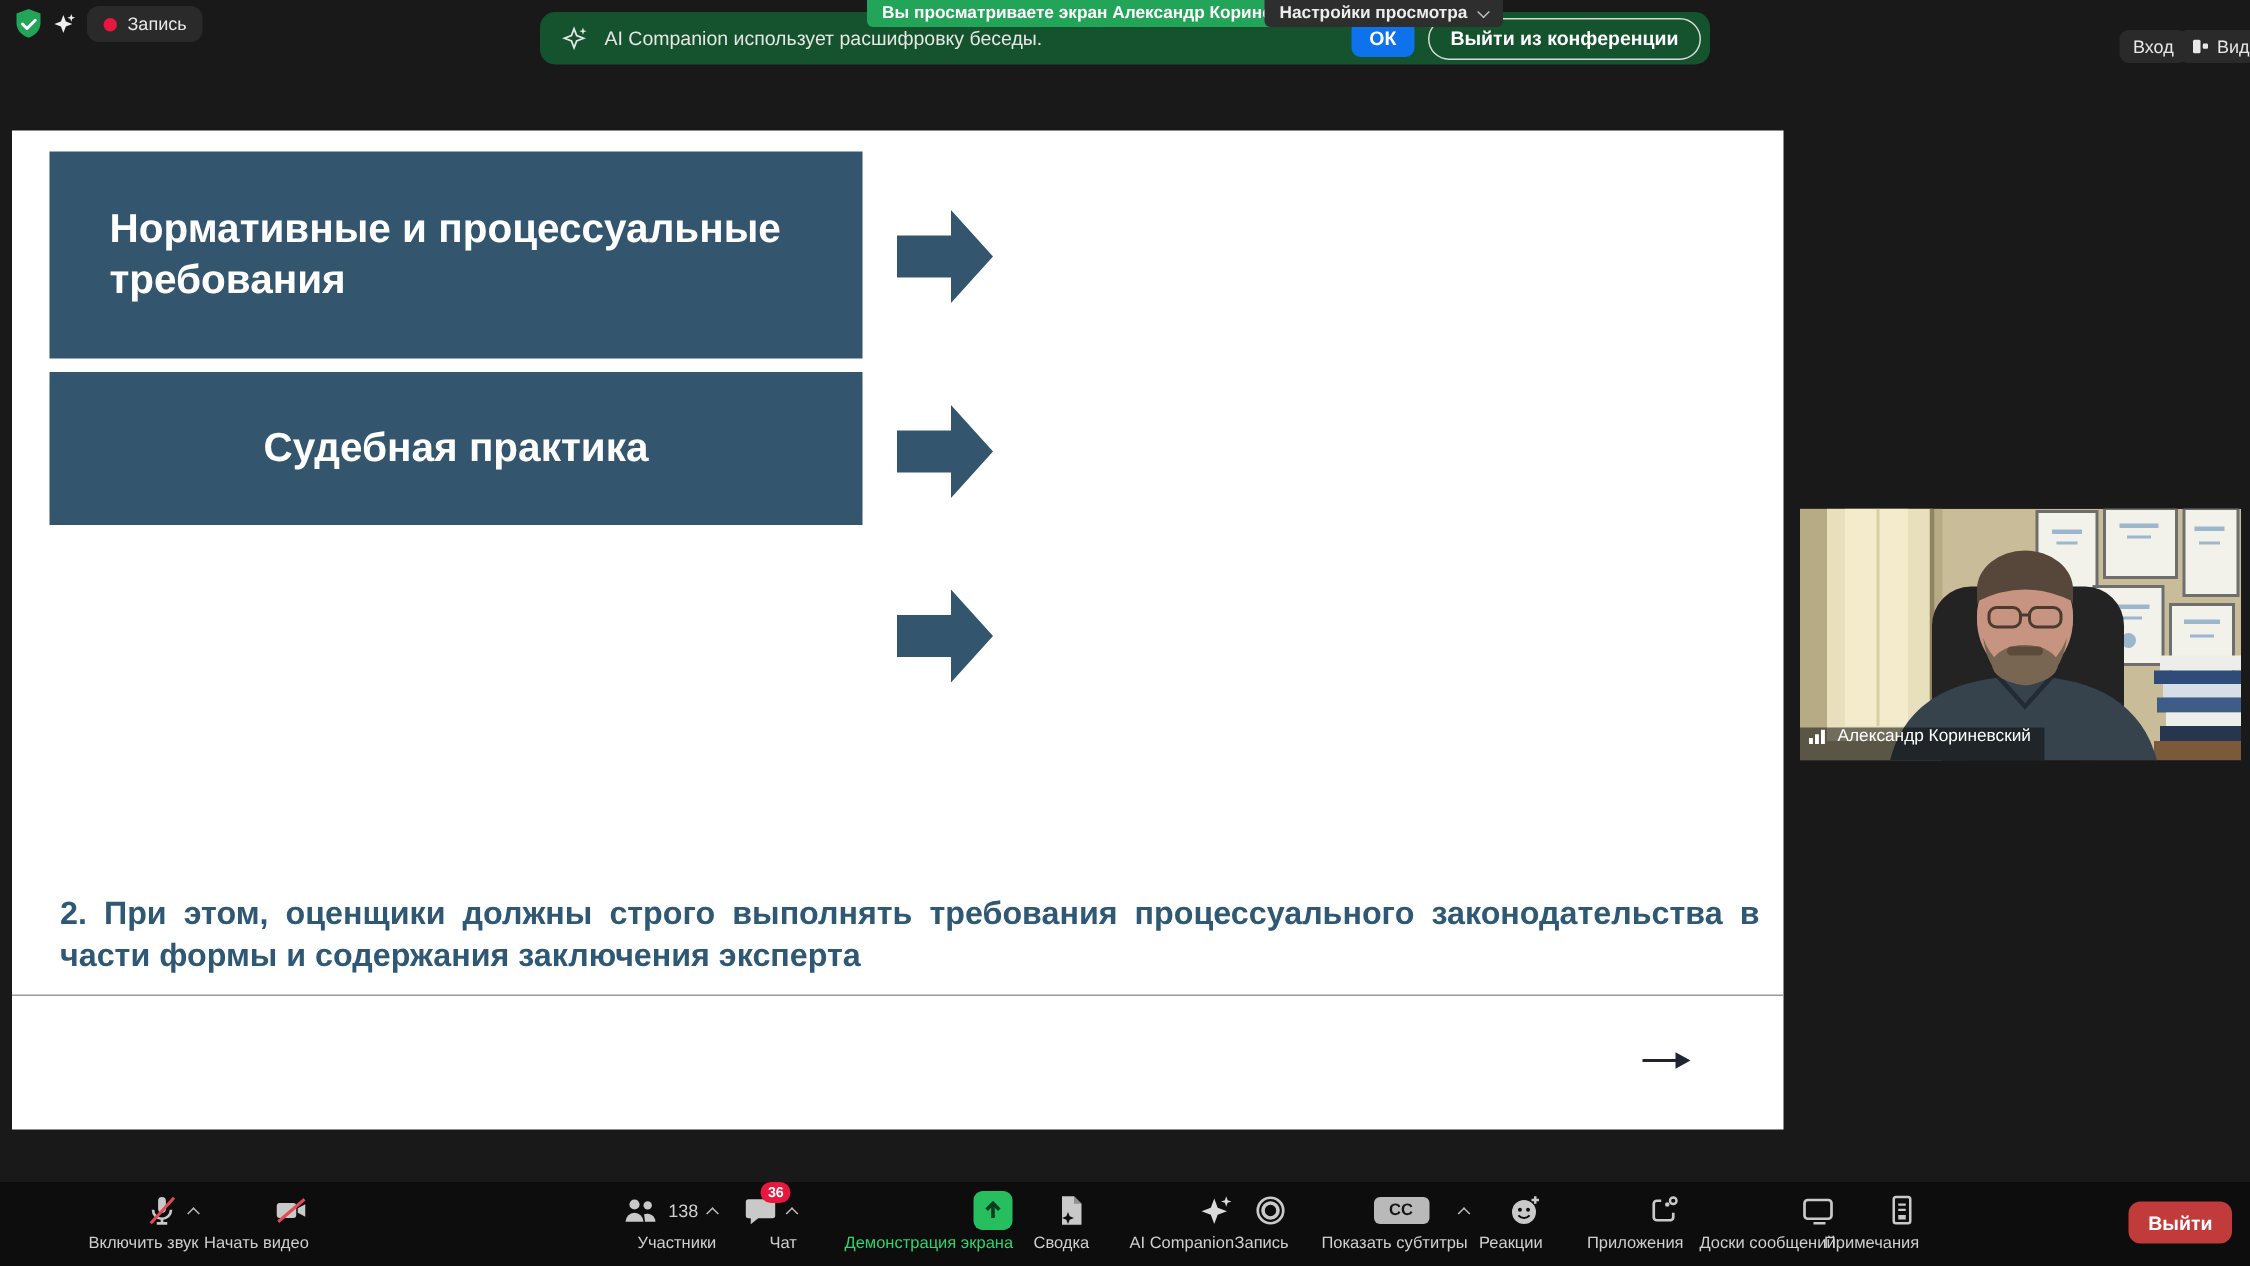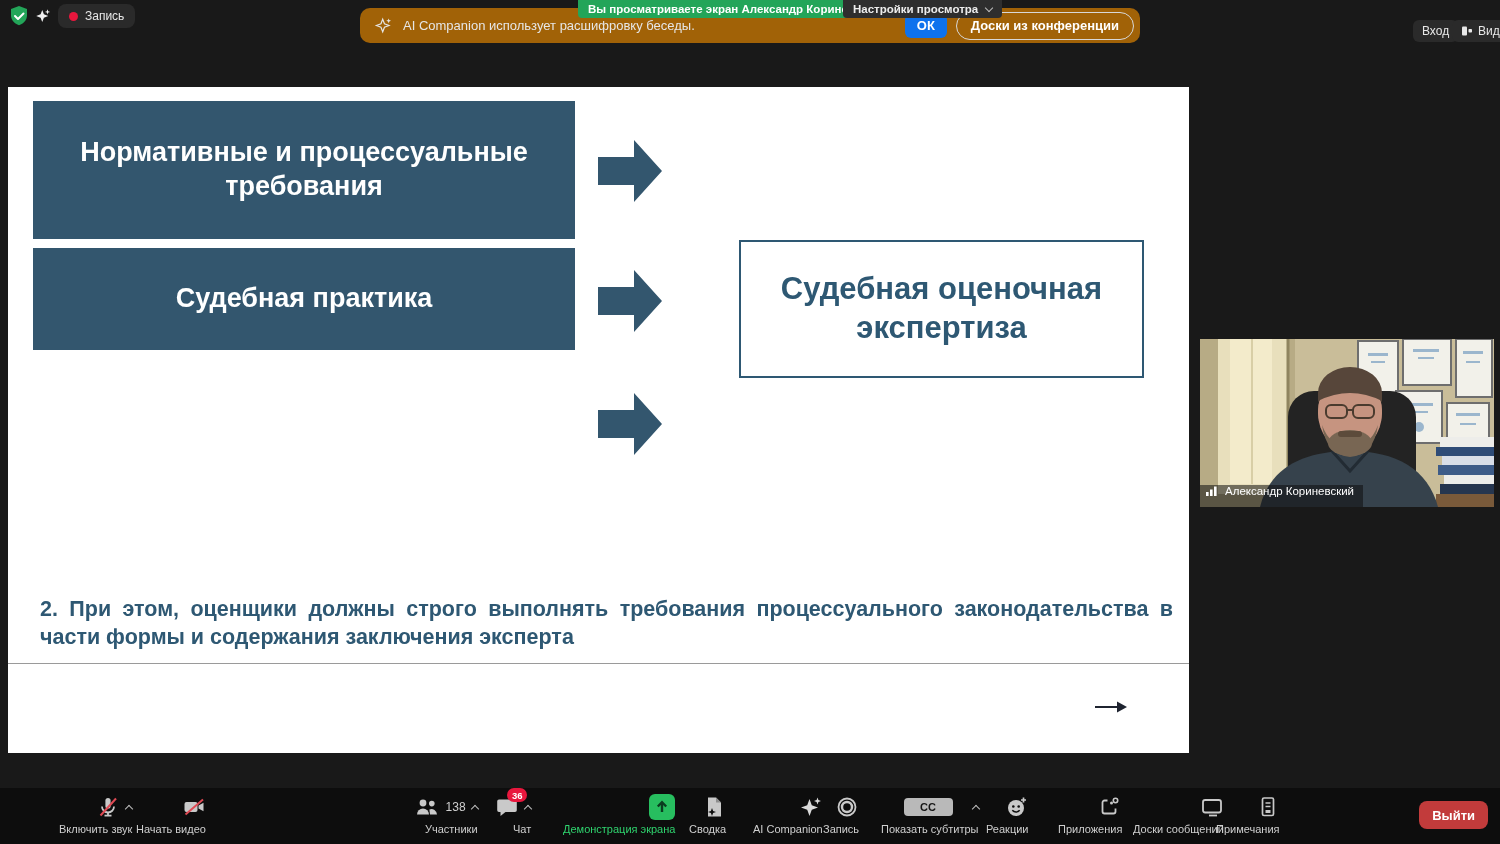--- a/index.html
+++ b/index.html
@@ -10,21 +10,21 @@
     font-family:"Liberation Sans", sans-serif;
     -webkit-font-smoothing:antialiased;
   }
   
   .tl-icon { position:absolute; top:5px; width:22px; height:22px; display:flex; align-items:center; justify-content:center; }
   .pill { background:#2A2A2A; color:#E8E8E8; border-radius:8px; display:flex; align-items:center; }
   .rec-pill { position:absolute; left:58px; top:4px; height:24px; padding:0 11px; gap:7px; font-size:12px; }
   .rec-dot { width:9px; height:9px; border-radius:50%; background:#E8173D; }
   .ai-bar {
     position:absolute; left:360px; top:8px; width:780px; height:35px;
-    background:#a16207; border-radius:10px; display:flex; align-items:center; padding:0 6px 0 14px; z-index:2;
+    background:#14532d; border-radius:10px; display:flex; align-items:center; padding:0 6px 0 14px; z-index:2;
   }
   .ai-bar .notice { color:#E6E6E6; font-size:13px; margin-left:10px; }
   .ok-btn {
     background:#0E72ED; color:#fff; font-weight:bold; font-size:13px;
     border:none; border-radius:6px; height:24px; min-width:42px; padding:0 10px; cursor:pointer; margin-left:auto;
   }
   .leave-conf-btn {
     background:transparent; color:#fff; font-weight:bold; font-size:13px;
     border:1.5px solid #D8D8D8; border-radius:14px; height:28px; padding:0 14px; margin-left:9px; cursor:pointer; white-space:nowrap;
   }
@@ -40,21 +40,21 @@
   }
   .chev { width:6px; height:6px; border-right:1.6px solid #BDBDBD; border-top:1.6px solid #BDBDBD; display:inline-block; }
   .chev-down { transform:rotate(135deg); margin-top:-3px; }
   .chev-up { transform:rotate(-45deg); margin-top:3px; }
   .tr-btn { position:absolute; top:20px; height:22px; padding:0 9px; font-size:12px; border-radius:6px; gap:5px; cursor:pointer; }
   
   .slide { position:absolute; left:8px; top:87px; width:1181px; height:666px; background:#FFFFFF; }
   .bbox {
     position:absolute; left:25px; width:542px; background:#33566E;
     color:#FFFFFF; font-weight:bold; font-size:27px; line-height:1.25;
-    display:flex; align-items:center; justify-content:center; text-align:center; padding:0 40px;
+    display:flex; align-items:center; justify-content:center; padding:0 40px;
   }
   .flow-arrow { position:absolute; left:590px; }
   .result-box {
     position:absolute; left:731px; top:153px; width:405px; height:138px;
     border:2.5px solid #2E5873; color:#2E5873; font-weight:bold; font-size:31px; line-height:1.25;
     display:flex; align-items:center; justify-content:center; text-align:center;
   }
   .para {
     position:absolute; left:32px; width:1133px; color:#2E5873;
     font-weight:bold; font-size:21.5px; line-height:28px; text-align:justify;
@@ -75,21 +75,21 @@
   .tb-item .icon-row { height:26px; display:flex; align-items:center; gap:6px; }
   .tb-label { font-size:11px; color:#CFCFCF; white-space:nowrap;padding-left:41px; }
   .tb-label.active { color:#2FD36E; }
   .count-txt { font-size:12px; color:#CFCFCF; }
   .badge {
     position:absolute; top:-6px; left:12px; min-width:20px; height:14px; padding:0 4px;
     background:#E8173D; color:#fff; font-size:9.5px; font-weight:bold; border-radius:8px;
     display:flex; align-items:center; justify-content:center;
   }
   .share-icon-box { width:26px; height:26px; background:#27BE5F; border-radius:6px; display:flex; align-items:center; justify-content:center; }
-  .cc-box { width:49px; height:18px; background:#B9B9B9; border-radius:4px; color:#141414; font-weight:bold; font-size:11px; display:flex; align-items:center; justify-content:center; }
+  .cc-box { width:37px; height:18px; background:#B9B9B9; border-radius:4px; color:#141414; font-weight:bold; font-size:11px; display:flex; align-items:center; justify-content:center; }
   .leave-btn {
     position:absolute; right:12px; top:13px; height:28px; padding:0 13px;
     background:#C23B3B; color:#fff; font-weight:bold; font-size:13px; border:none; border-radius:8px; cursor:pointer;
   }
 </style>
 </head>
 <body>
 
 <div class="tl-icon" style="left:8px;">
   <svg width="22" height="22" viewBox="0 0 22 22">
@@ -110,21 +110,21 @@
 
 <div class="ai-bar">
   <span style="display:flex;">
     <svg width="19" height="19" viewBox="0 0 24 24">
         <path d="M11 4 L13.2 9.8 L19 12 L13.2 14.2 L11 20 L8.8 14.2 L3 12 L8.8 9.8 Z" fill="none" stroke="#E6E6E6" stroke-width="1.5"></path>
         <path d="M18.5 3 L19.3 5.2 L21.5 6 L19.3 6.8 L18.5 9 L17.7 6.8 L15.5 6 L17.7 5.2 Z" fill="#E6E6E6"></path>
       </svg>
   </span>
   <span class="notice">AI Companion использует расшифровку беседы.</span>
   <button class="ok-btn">ОК</button>
-  <button class="leave-conf-btn">Доски из конференции</button>
+  <button class="leave-conf-btn">Выйти из конференции</button>
 </div>
 
 <div class="share-banner">Вы просматриваете экран Александр Кориневский</div>
 <div class="view-settings">
   <span>Настройки просмотра</span>
   <span class="chev chev-down"></span>
 </div>
 
 <div class="pill tr-btn" style="left:1413px;">
   <span>Вход</span>
@@ -146,21 +146,20 @@
   <svg class="flow-arrow" style="top:53px;" width="64" height="62" viewBox="0 0 64 62">
       <polygon points="0,17 36,17 36,0 64,31 36,62 36,45 0,45" fill="#33566E"></polygon>
     </svg>
   <svg class="flow-arrow" style="top:183px;" width="64" height="62" viewBox="0 0 64 62">
       <polygon points="0,17 36,17 36,0 64,31 36,62 36,45 0,45" fill="#33566E"></polygon>
     </svg>
   <svg class="flow-arrow" style="top:306px;" width="64" height="62" viewBox="0 0 64 62">
       <polygon points="0,17 36,17 36,0 64,31 36,62 36,45 0,45" fill="#33566E"></polygon>
     </svg>
 
-  <div class="result-box">Судебная оценочная экспертиза</div>
 
   <div class="para" style="top:508px;">2.  При этом, оценщики должны строго выполнять требования процессуального законодательства в части формы и содержания заключения эксперта</div>
 
   <div class="slide-divider"></div>
   <svg class="footer-arrow" width="34" height="14" viewBox="0 0 34 14">
     <line x1="1" y1="7" x2="24" y2="7" stroke="#1F2430" stroke-width="2"></line>
       <polygon points="23,1.5 33,7 23,12.5" fill="#1F2430"></polygon>
   </svg>
 </div>
 

